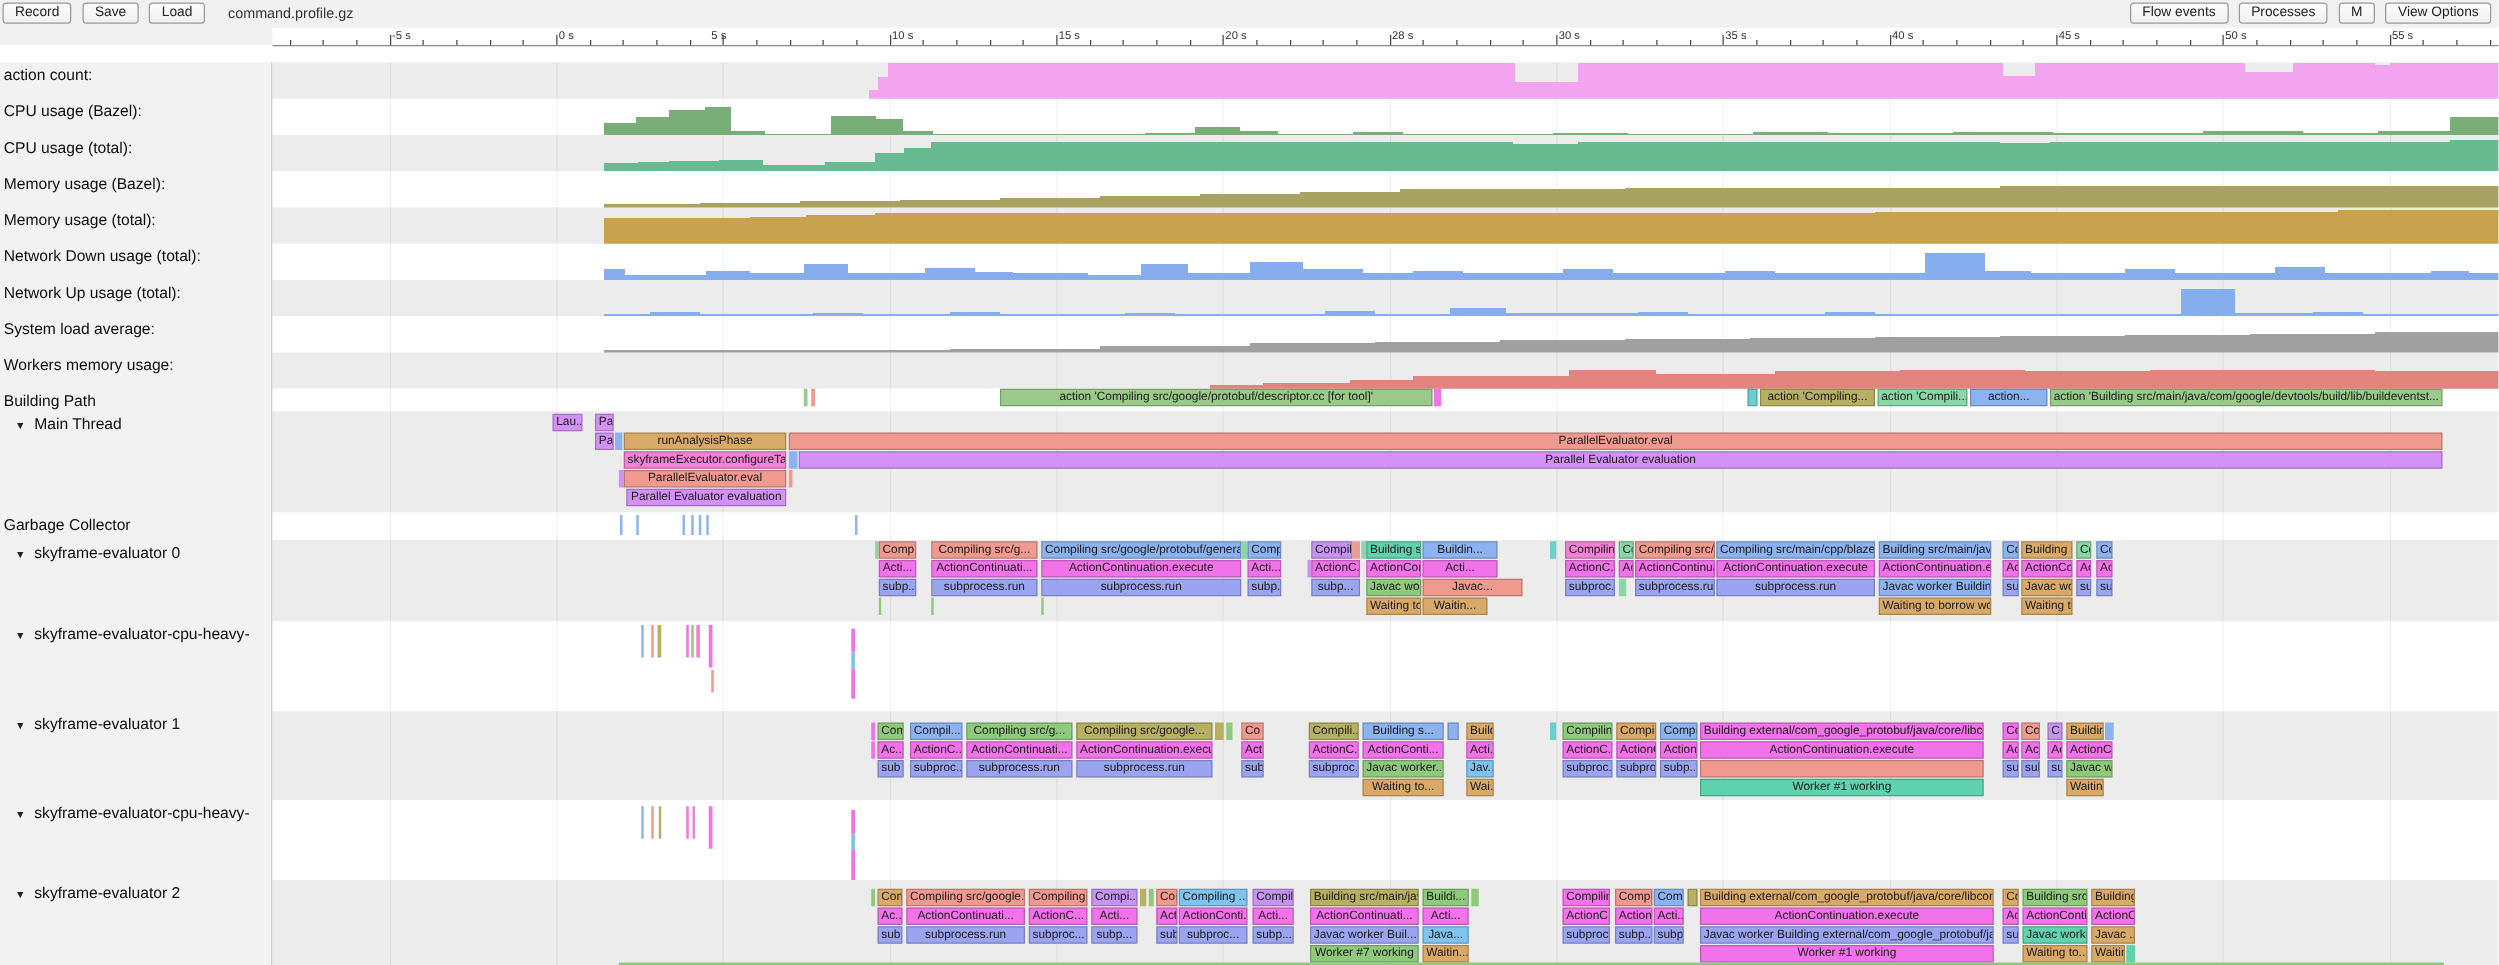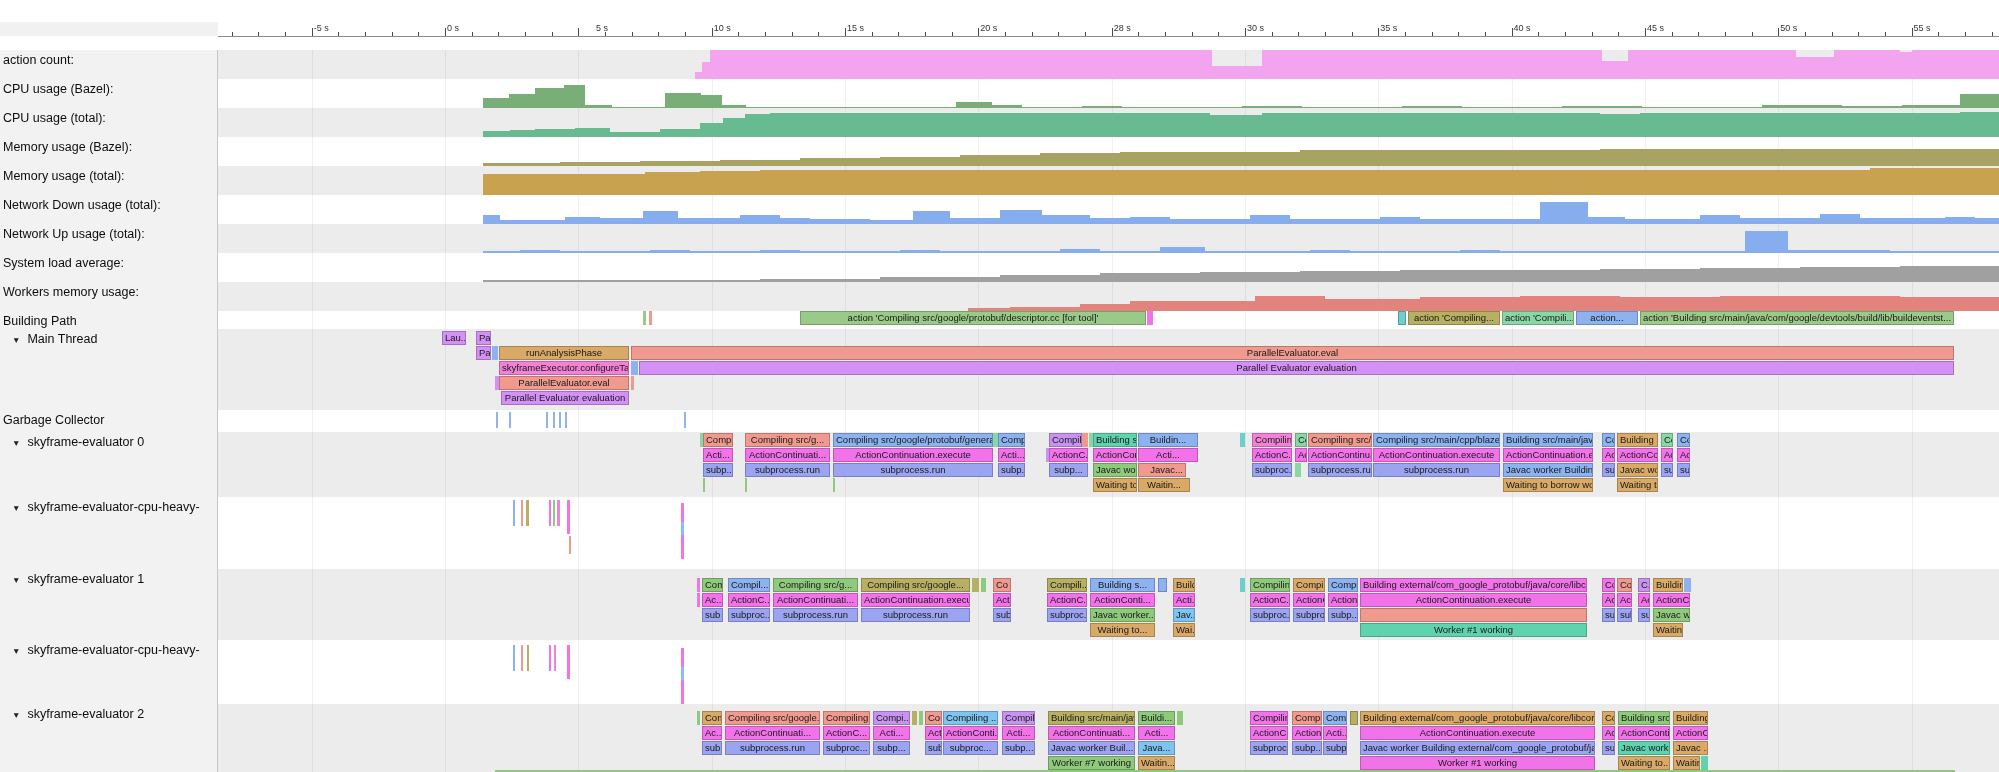--- a/index.html
+++ b/index.html
@@ -35,40 +35,52 @@
   .blk{position:absolute;height:14px;box-sizing:border-box;border:1px solid rgba(0,0,0,0.22);
        font-size:9.5px;line-height:12px;text-align:center;overflow:hidden;white-space:nowrap;
        color:#191919;padding:0 2px;z-index:3;cursor:pointer;}
   .sliver{position:absolute;z-index:3;cursor:pointer;}
 </style>
 </head>
 <body>
 
 <div id="app">
 
+  <div id="toolbar">
+    <button class="btn">Record</button>
+    <button class="btn">Save</button>
+    <button class="btn">Load</button>
+    <span id="filename">command.profile.gz</span>
+    <div id="toolbar-right">
+      <button class="btn">Flow events</button>
+      <button class="btn">Processes</button>
+      <button class="btn">M</button>
+      <button class="btn">View Options</button>
+    </div>
+  </div>
 
   <div id="ruler-left"></div>
   <div id="ruler">
       <div class="tick" style="left: 13.68px; height: 4px;"></div>
       <div class="tick" style="left: 40.345px; height: 4px;"></div>
       <div class="tick" style="left: 67.01px; height: 4px;"></div>
       <div class="tick" style="left: 93.675px; height: 8px;"></div>
       <div class="rlab" style="left: 95.675px;">-5 s</div>
       <div class="tick" style="left: 120.34px; height: 4px;"></div>
       <div class="tick" style="left: 147.005px; height: 4px;"></div>
       <div class="tick" style="left: 173.67px; height: 4px;"></div>
       <div class="tick" style="left: 200.335px; height: 4px;"></div>
       <div class="tick" style="left: 227px; height: 8px;"></div>
       <div class="rlab" style="left: 229px;">0 s</div>
       <div class="tick" style="left: 253.665px; height: 4px;"></div>
       <div class="tick" style="left: 280.33px; height: 4px;"></div>
       <div class="tick" style="left: 306.995px; height: 4px;"></div>
       <div class="tick" style="left: 333.66px; height: 4px;"></div>
       <div class="tick" style="left: 360.325px; height: 8px;"></div>
-      <div class="rlab" style="left: 378px;">5 s</div>
+      <div class="rlab" style="left: 351px;">5 s</div>
       <div class="tick" style="left: 386.99px; height: 4px;"></div>
       <div class="tick" style="left: 413.655px; height: 4px;"></div>
       <div class="tick" style="left: 440.32px; height: 4px;"></div>
       <div class="tick" style="left: 466.985px; height: 4px;"></div>
       <div class="tick" style="left: 493.65px; height: 8px;"></div>
       <div class="rlab" style="left: 495.65px;">10 s</div>
       <div class="tick" style="left: 520.315px; height: 4px;"></div>
       <div class="tick" style="left: 546.98px; height: 4px;"></div>
       <div class="tick" style="left: 573.645px; height: 4px;"></div>
       <div class="tick" style="left: 600.31px; height: 4px;"></div>
@@ -290,21 +302,21 @@
     <div class="blk" style="left: 1602px; top: 448px; width: 13px; background: rgb(242, 114, 234);">Act</div>
     <div class="blk" style="left: 1617px; top: 448px; width: 41px; background: rgb(242, 114, 234);">ActionConti...</div>
     <div class="blk" style="left: 1661px; top: 448px; width: 12px; background: rgb(242, 114, 234);">Act</div>
     <div class="blk" style="left: 1677px; top: 448px; width: 13px; background: rgb(242, 114, 234);">Act</div>
     <div class="blk" style="left: 703px; top: 463px; width: 30px; background: rgb(155, 164, 240);">subp...</div>
     <div class="blk" style="left: 745px; top: 463px; width: 85px; background: rgb(155, 164, 240);">subprocess.run</div>
     <div class="blk" style="left: 833px; top: 463px; width: 160px; background: rgb(155, 164, 240);">subprocess.run</div>
     <div class="blk" style="left: 998px; top: 463px; width: 27px; background: rgb(155, 164, 240);">subp...</div>
     <div class="blk" style="left: 1049px; top: 463px; width: 39px; background: rgb(155, 164, 240);">subp...</div>
     <div class="blk" style="left: 1093px; top: 463px; width: 44px; background: rgb(143, 201, 124);">Javac work...</div>
-    <div class="blk" style="left: 1138px; top: 463px; width: 48px; background: rgb(240, 154, 143); text-align: right;">Javac...</div>
+    <div class="blk" style="left: 1138px; top: 463px; width: 80px; background: rgb(240, 154, 143);">Javac...</div>
     <div class="blk" style="left: 1252px; top: 463px; width: 40px; background: rgb(155, 164, 240);">subproc...</div>
     <div class="blk" style="left: 1295px; top: 463px; width: 6px; background: rgb(138, 214, 164); border: none; padding: 0px;"></div>
     <div class="blk" style="left: 1308px; top: 463px; width: 64px; background: rgb(155, 164, 240);">subprocess.run</div>
     <div class="blk" style="left: 1373px; top: 463px; width: 127px; background: rgb(155, 164, 240);">subprocess.run</div>
     <div class="blk" style="left: 1503px; top: 463px; width: 90px; background: rgb(141, 178, 240);">Javac worker Building s...</div>
     <div class="blk" style="left: 1602px; top: 463px; width: 13px; background: rgb(155, 164, 240);">sub</div>
     <div class="blk" style="left: 1617px; top: 463px; width: 41px; background: rgb(216, 169, 103);">Javac wor...</div>
     <div class="blk" style="left: 1661px; top: 463px; width: 12px; background: rgb(155, 164, 240);">sub</div>
     <div class="blk" style="left: 1677px; top: 463px; width: 13px; background: rgb(155, 164, 240);">sub</div>
     <div class="blk" style="left: 703px; top: 478px; width: 2px; background: rgb(143, 201, 124); border: none; padding: 0px;"></div>

